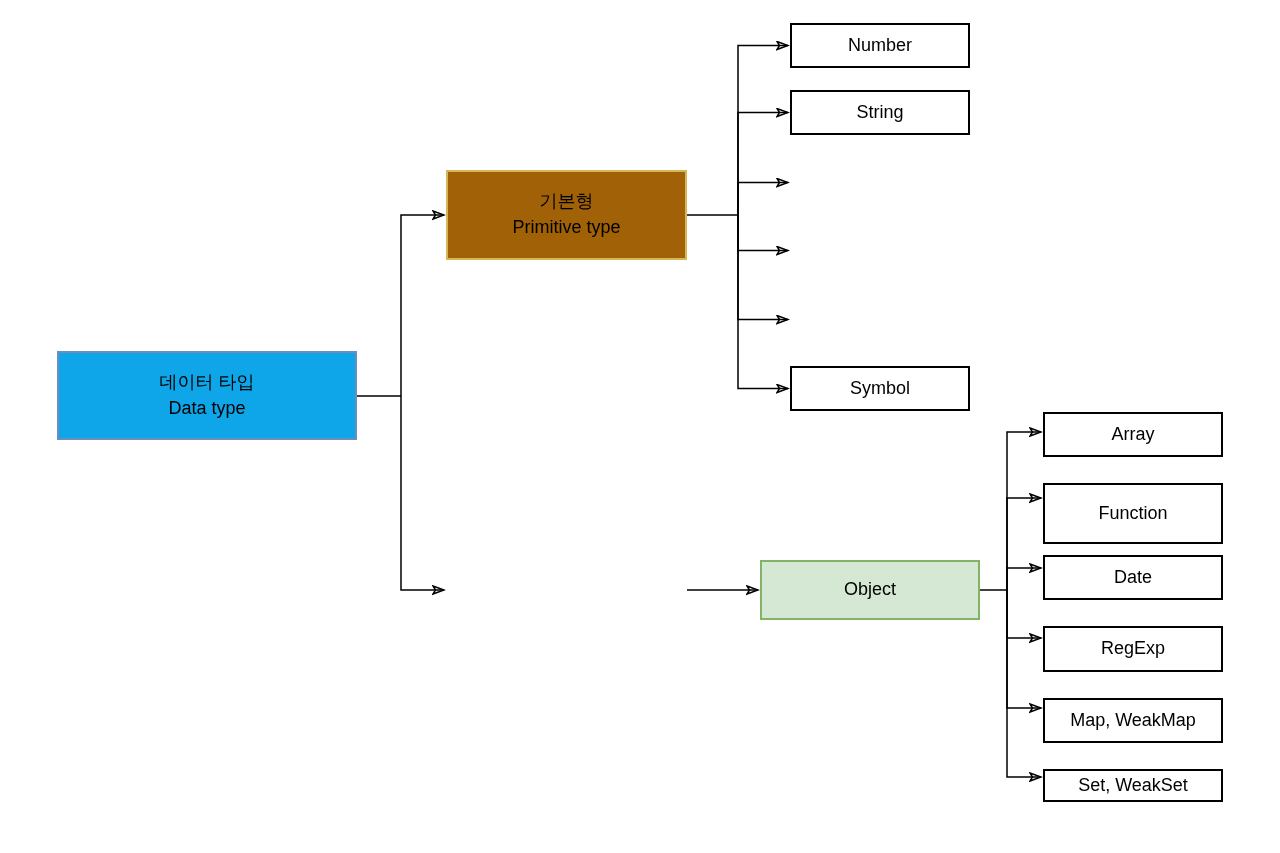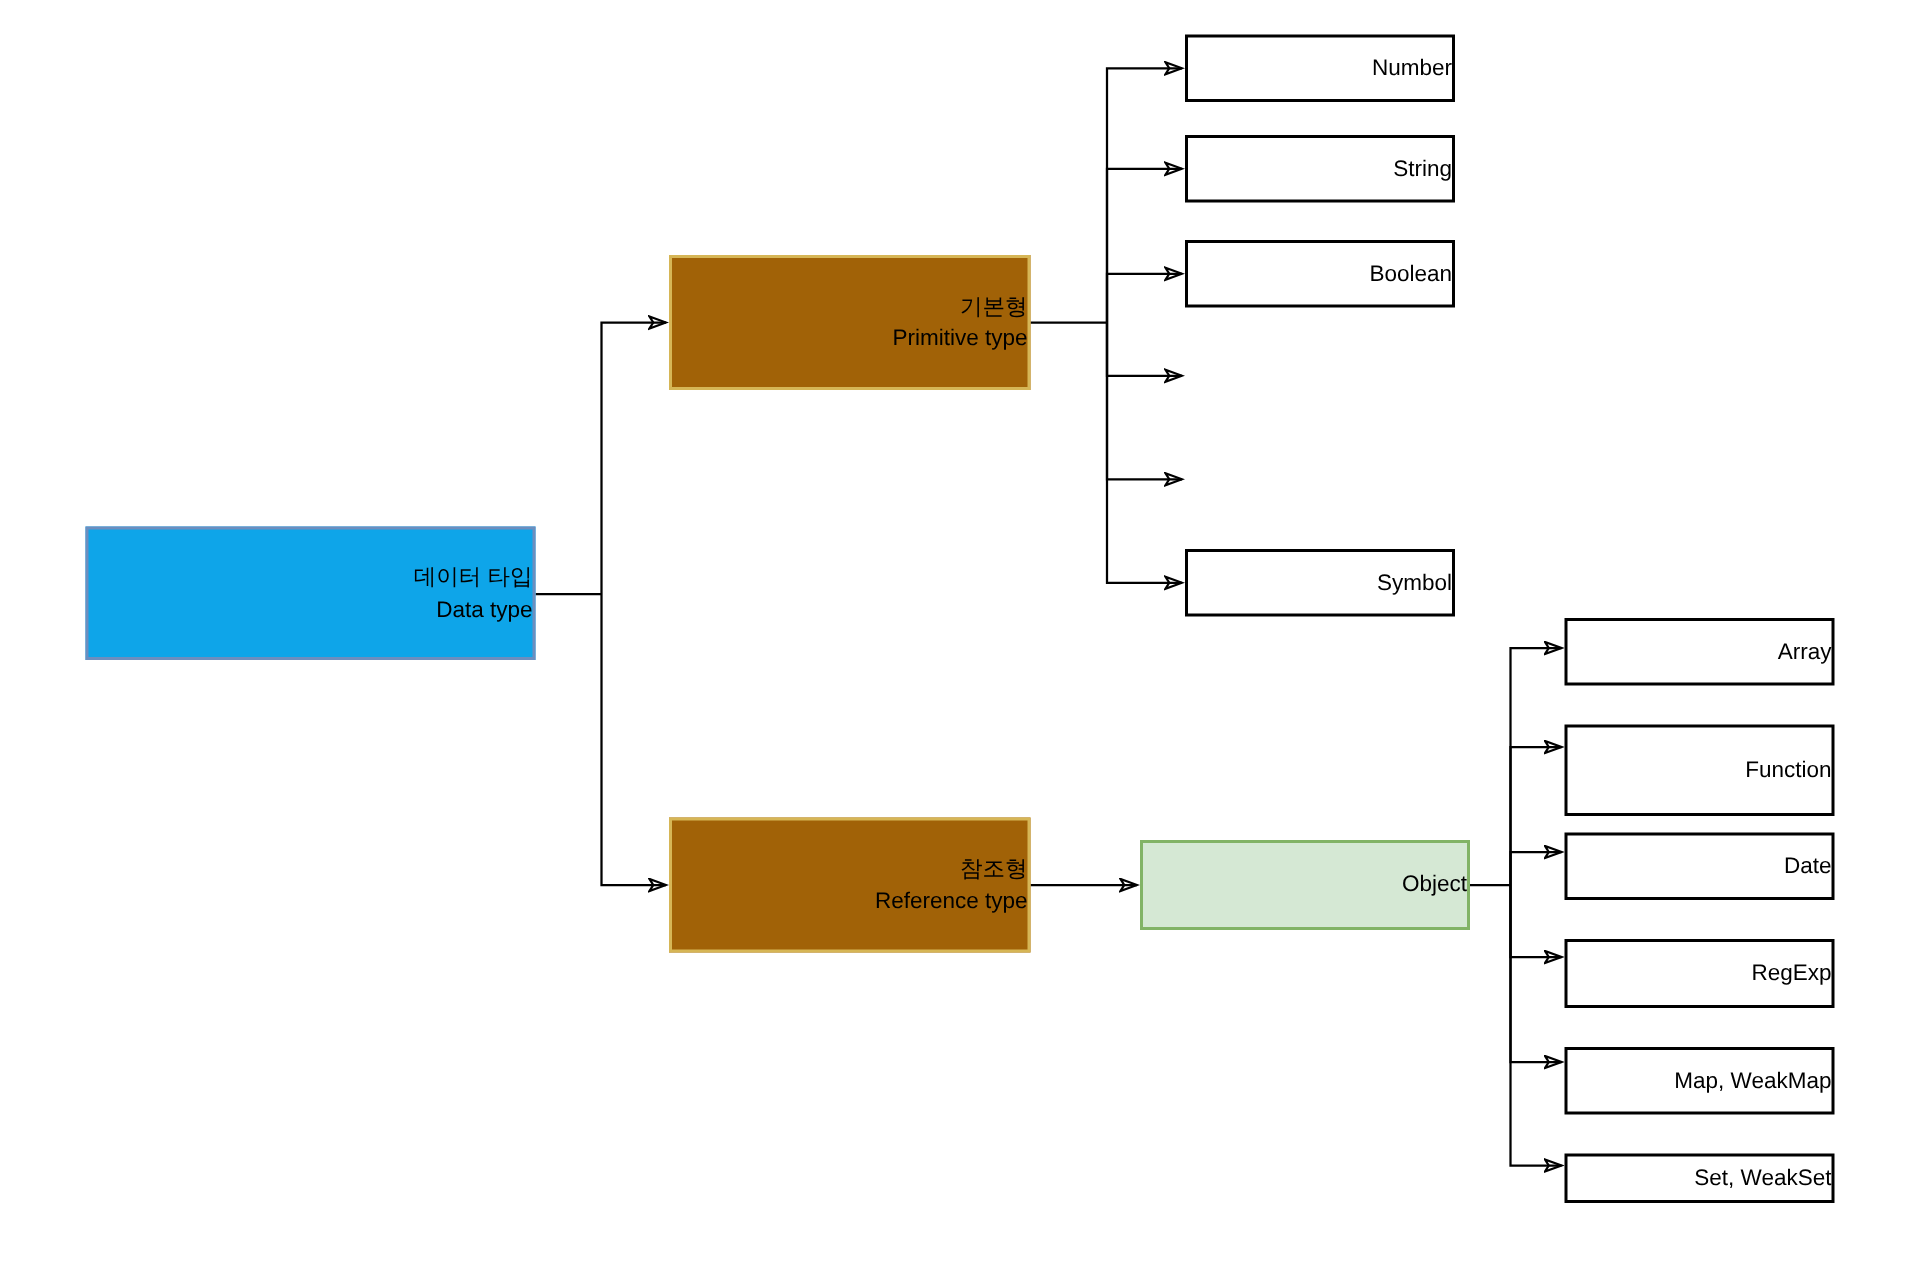--- a/index.html
+++ b/index.html
@@ -26,24 +26,24 @@
   .edges path {
     fill: none;
     stroke: #000000;
     stroke-width: 1.5;
   }
   .node {
     position: absolute;
     box-sizing: border-box;
     display: flex;
     flex-direction: column;
-    align-items: flex-end;
+    align-items: center;
     justify-content: center;
     text-align: center;
-    font-size: 15px;
+    font-size: 18px;
     line-height: 1.42;
     white-space: nowrap;
   }
   .node.blue   { background: #0ea5e9; border: 2px solid #6c8ebf; }
   .node.yellow { background: #a16207; border: 2px solid #d6b656; }
   .node.green  { background: #d5e8d4; border: 2px solid #82b366; }
   .node.white  { background: #ffffff; border: 2px solid #000000; }
 </style>
 </head>
 <body>
@@ -83,37 +83,30 @@
   <div class="node blue" style="left:57px; top:351px; width:300px; height:89px;">
     <div>데이터 타입</div>
     <div>Data type</div>
   </div>
 
   <div class="node yellow" style="left:446px; top:170px; width:241px; height:90px;">
     <div>기본형</div>
     <div>Primitive type</div>
   </div>
 
-  <div class="node yellow" style="left:446px; top:545px; width:241px; height:90px;">
-    <div>참조형</div>
-    <div>Reference type</div>
-  </div>
 
   <div class="node green" style="left:760px; top:560px; width:220px; height:60px;">
     <div>Object</div>
   </div>
 
   <div class="node white" style="left:790px; top:23px; width:180px; height:45px;">
     <div>Number</div>
   </div>
   <div class="node white" style="left:790px; top:90px; width:180px; height:45px;">
     <div>String</div>
-  </div>
-  <div class="node white" style="left:790px; top:160px; width:180px; height:45px;">
-    <div>Boolean</div>
   </div>
   <div class="node white" style="left:790px; top:366px; width:180px; height:45px;">
     <div>Symbol</div>
   </div>
 
   <div class="node white" style="left:1043px; top:412px; width:180px; height:45px;">
     <div>Array</div>
   </div>
   <div class="node white" style="left:1043px; top:483px; width:180px; height:61px;">
     <div>Function</div>

